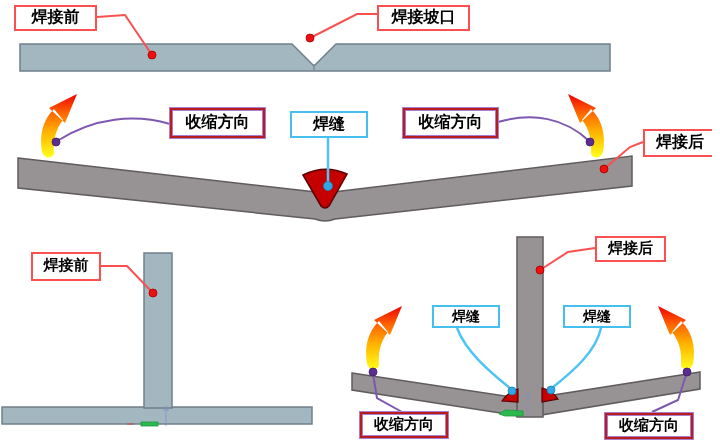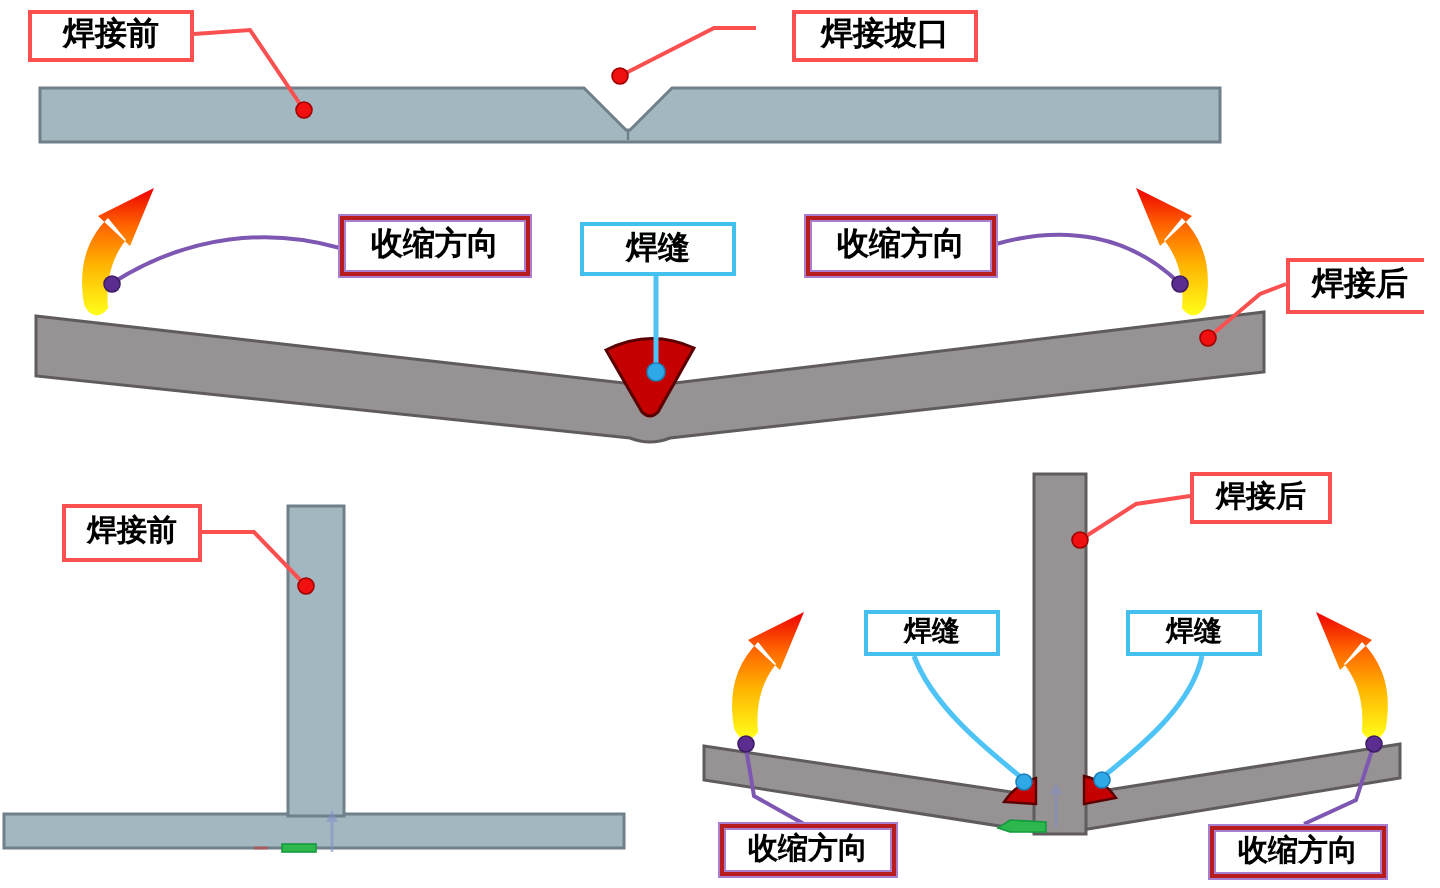--- a/index.html
+++ b/index.html
@@ -113,21 +113,21 @@
       <path d="M601,328 C596,352 572,372 552,388"></path>
     </g>
     <g style="fill:var(--cyan-dot);" stroke="#1b7fb8" stroke-width="0.8">
       <circle cx="328" cy="186" r="4.5"></circle>
       <circle cx="512" cy="391" r="4"></circle>
       <circle cx="551" cy="390" r="4"></circle>
     </g>
   </svg>
 
   <div class="lbl red" style="left:14px;top:5px;width:83px;height:26px;">焊接前</div>
-  <div class="lbl red" style="left:396px;top:5px;width:93px;height:26px;">焊接坡口</div>
+  <div class="lbl red" style="left:377px;top:5px;width:93px;height:26px;">焊接坡口</div>
 
   <div class="lbl purple" style="left:170px;top:108px;width:95px;height:30px;">收缩方向</div>
   <div class="lbl cyan" style="left:290px;top:111px;width:78px;height:27px;">焊缝</div>
   <div class="lbl purple" style="left:403px;top:108px;width:95px;height:30px;">收缩方向</div>
   <div class="lbl red" style="left:643px;top:129px;width:74px;height:28px;">焊接后</div>
 
   <div class="lbl red" style="left:31px;top:252px;width:70px;height:29px;font-size:15px;">焊接前</div>
   <div class="lbl red" style="left:595px;top:236px;width:71px;height:26px;font-size:15px;">焊接后</div>
 
   <div class="lbl cyan sm" style="left:432px;top:305px;width:68px;height:23px;">焊缝</div>

